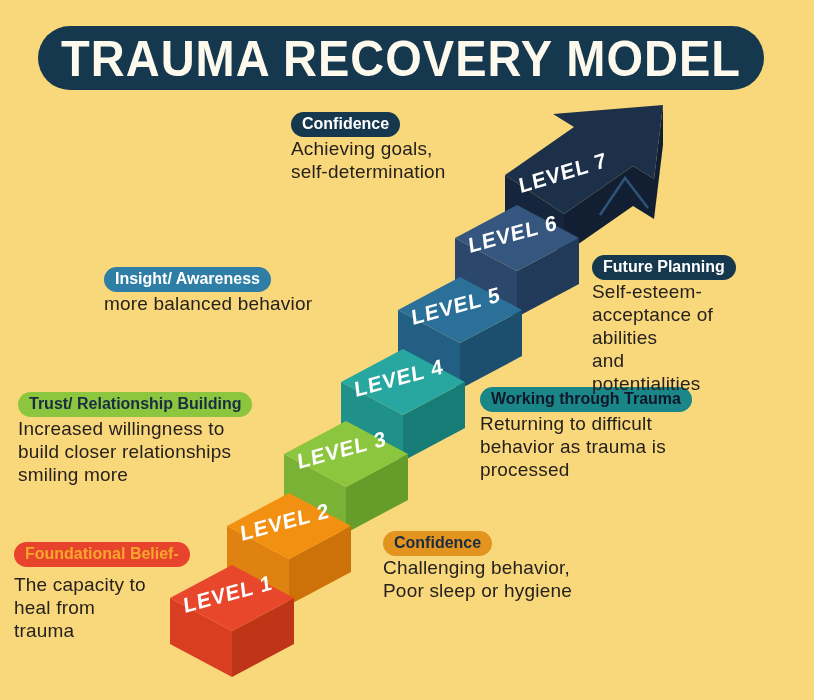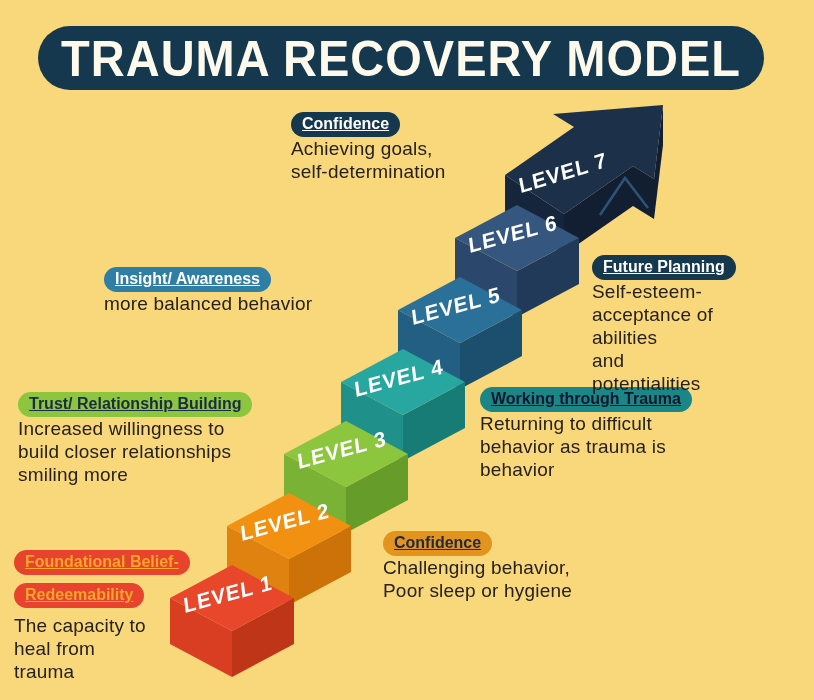--- a/index.html
+++ b/index.html
@@ -22,26 +22,26 @@
     transform:scaleY(1.05);white-space:nowrap;
   }
   svg.stairs{position:absolute;left:0;top:0;}
   svg.stairs text{
     font-family:"Liberation Sans",sans-serif;font-weight:bold;font-size:21px;
     fill:#ffffff;letter-spacing:1px;text-anchor:middle;
   }
   .anno{position:absolute;}
   .pill{
     display:inline-block;font-size:16px;font-weight:bold;
-    padding:3px 11px 4px 11px;border-radius:14px;line-height:18px;white-space:nowrap;text-decoration:underline;
+    padding:3px 11px 4px 11px;border-radius:14px;line-height:18px;white-space:nowrap;
   }
   .pill.navy{background:var(--badge_navy);color:#ffffff;}
   .pill.blue{background:var(--badge_blue);color:#ffffff;}
   .pill.green{background:var(--badge_green);color:var(--badge_dark_text);}
-  .pill.red{background:var(--badge_red);color:var(--badge_red_text);margin-top:8px;}
+  .pill.red{background:var(--badge_red);color:var(--badge_red_text);}
   .pill.orange{background:var(--badge_orange);color:var(--badge_dark_text);}
   .pill.teal{background:var(--badge_teal);color:#0f172a;}
   .body{color:var(--text);font-size:19px;line-height:23px;letter-spacing:.2px;}
   .stackpill .pill{display:table;margin-bottom:2px;}
 </style>
 </head>
 <body>
 
 <div class="canvas">
 
@@ -123,42 +123,41 @@
     <span class="pill green">Trust/ Relationship Building</span>
     <div class="body">
       <div>Increased willingness to</div>
       <div>build closer relationships</div>
       <div>smiling more</div>
     </div>
   </div>
 
   <div class="anno stackpill" style="left:14px;top:542px;">
     <span class="pill red">Foundational Belief-</span>
-    <span class="pill red">Redeemability</span>
     <div class="body" style="margin-top:6px;">
       <div>The capacity to</div>
       <div>heal from</div>
       <div>trauma</div>
     </div>
   </div>
 
   <div class="anno" style="left:383px;top:531px;">
     <span class="pill orange">Confidence</span>
     <div class="body">
       <div>Challenging behavior,</div>
       <div>Poor sleep or hygiene</div>
     </div>
   </div>
 
   <div class="anno" style="left:480px;top:387px;">
     <span class="pill teal">Working through Trauma</span>
     <div class="body">
       <div>Returning to difficult</div>
       <div>behavior as trauma is</div>
-      <div>behavior</div>
+      <div>processed</div>
     </div>
   </div>
 
   <div class="anno" style="left:592px;top:255px;">
     <span class="pill navy">Future Planning</span>
     <div class="body">
       <div>Self-esteem-</div>
       <div>acceptance of abilities</div>
       <div>and potentialities</div>
     </div>

